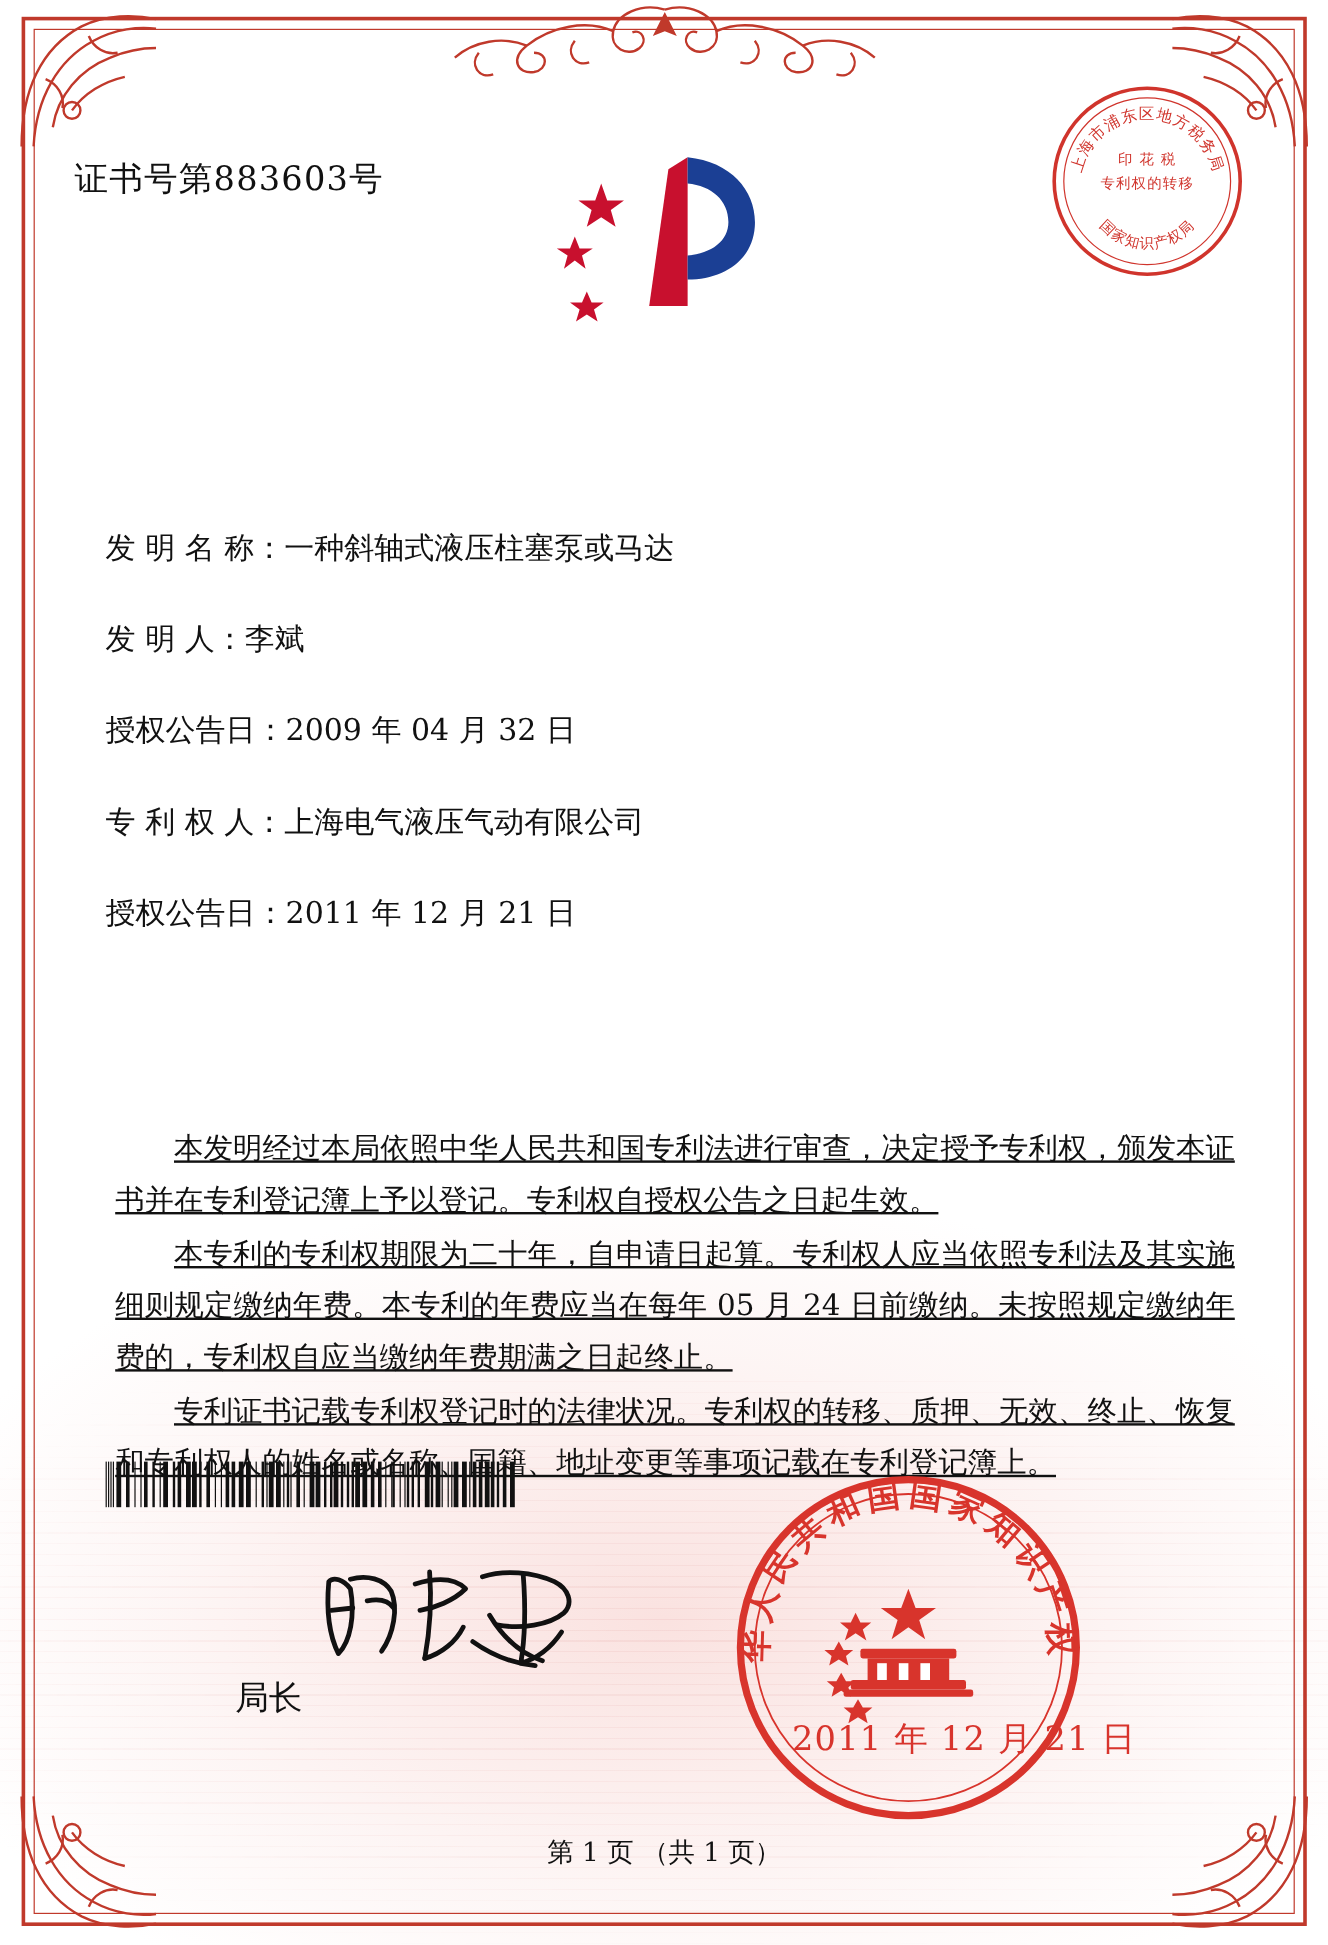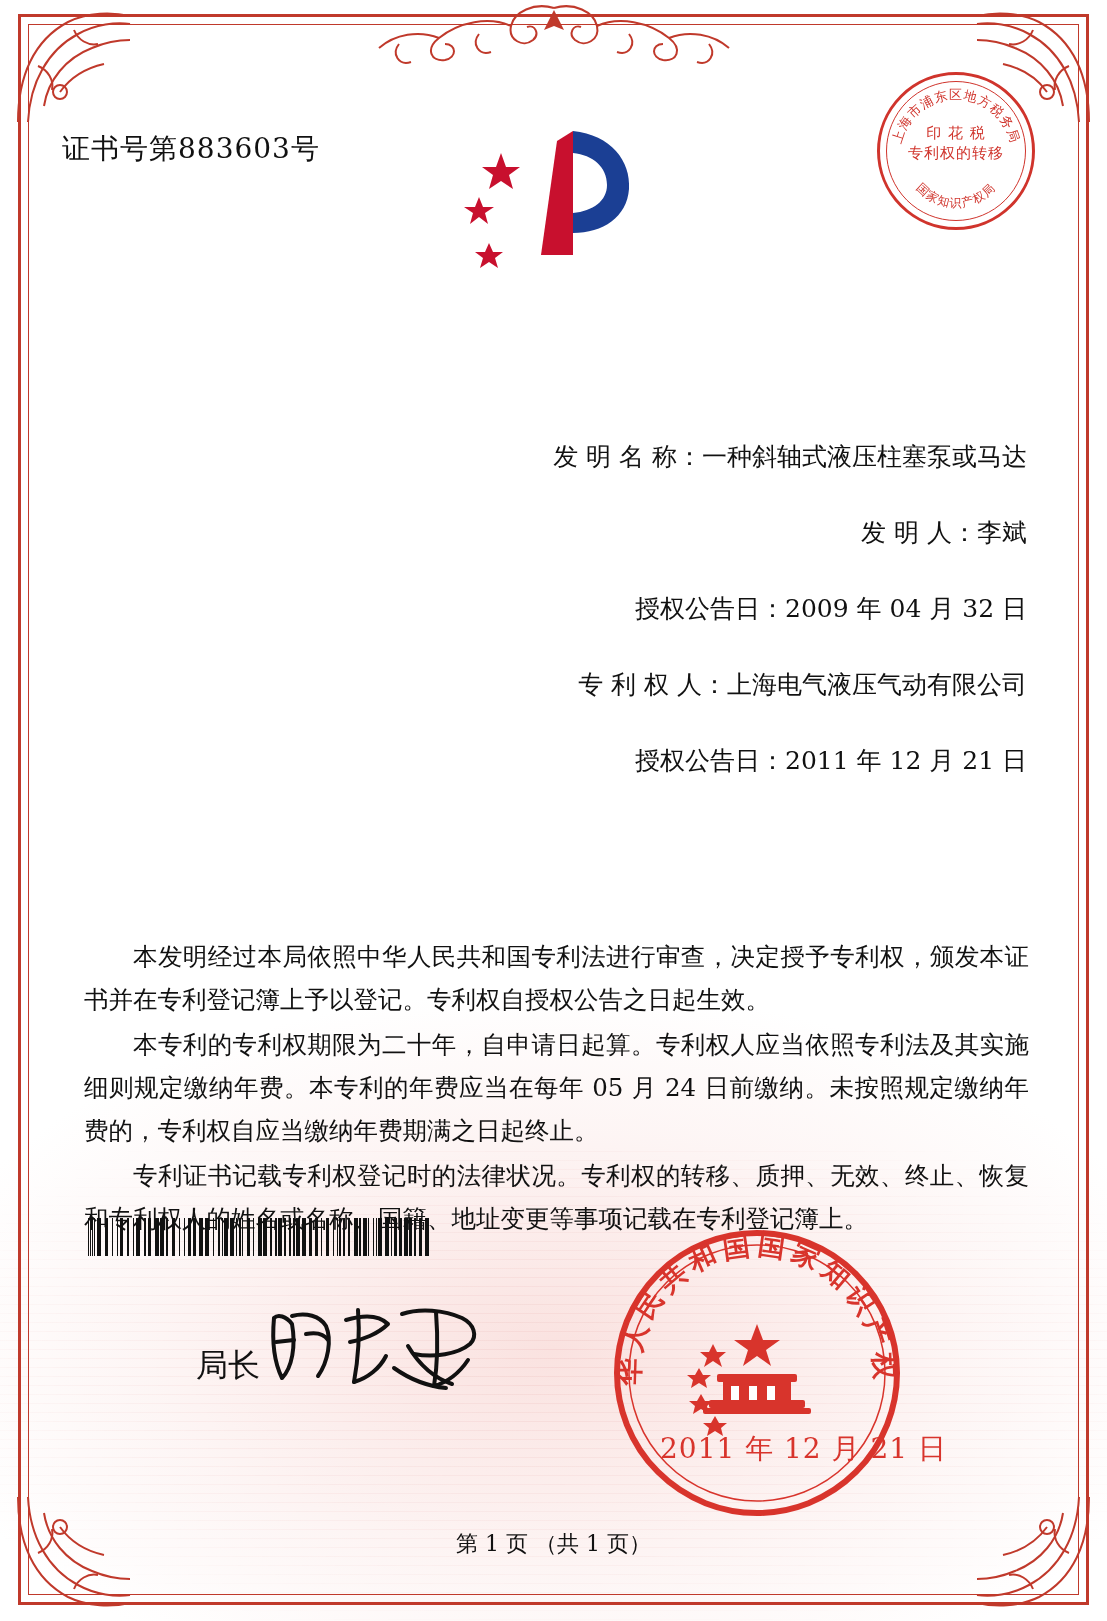--- a/index.html
+++ b/index.html
@@ -97,21 +97,21 @@
     font-size: 66px;
     letter-spacing: 26px;
     text-indent: 26px;
     font-weight: bold;
     color: #0a0a0a;
     font-family: "DejaVu Serif", "Liberation Serif", serif;
   }
 
   .fields {
     position: absolute;
-    left: 88px; top: 440px; right: 80px; text-align: right;
+    left: 88px; top: 440px; right: 80px;
   }
   .field {
     font-size: 25px;
     color: #111;
     margin-bottom: 43px;
     white-space: nowrap;
   }
   .field .lbl {
     display: inline-block;
   }
@@ -120,21 +120,21 @@
   }
 
   .paras {
     position: absolute;
     left: 80px; right: 78px; top: 935px;
     font-size: 24.5px;
     line-height: 43px;
     color: #111;
     text-align: justify;
   }
-  .para { text-indent: 2em; margin: 0 0 2px 4px; }
+  .para { text-indent: 2em; margin: 0 0 2px 16px; text-decoration: underline; }
 
   
   .barcode {
     position: absolute;
     left: 88px; top: 1218px;
     width: 345px; height: 38px;
     display: flex;
     align-items: stretch;
   }
   .barcode i { display: block; background: #111; height: 100%; }
@@ -156,21 +156,21 @@
   }
   .tax-stamp .arc {
     position: absolute;
     left: 0; top: 0; width: 100%; height: 100%;
   }
   .tax-stamp .arc svg { width: 100%; height: 100%; }
   .tax-stamp .mid {
     position: absolute;
     left: 0; right: 0; top: 48px;
     text-align: center;
-    font-size: 15px;
+    font-size: 12px;
     line-height: 20px;
     letter-spacing: 1px;
     color: #d0342c;
   }
 
   
   .seal {
     position: absolute;
     left: 612px; top: 1228px;
     width: 290px; height: 290px;
@@ -182,22 +182,22 @@
     left: 660px; top: 1430px;
     font-size: 28px;
     color: #d8342c;
     font-family: "DejaVu Serif", serif;
     letter-spacing: 1px;
   }
 
   
   .director-label {
     position: absolute;
-    left: 196px; top: 1344px;
-    font-size: 32px;
+    left: 196px; top: 1396px;
+    font-size: 28px;
     color: #111;
   }
   .signature {
     position: absolute;
     left: 262px; top: 1290px;
     width: 230px; height: 110px;
     color: #111;
   }
   .signature svg { width: 100%; height: 100%; display: block; }
 

